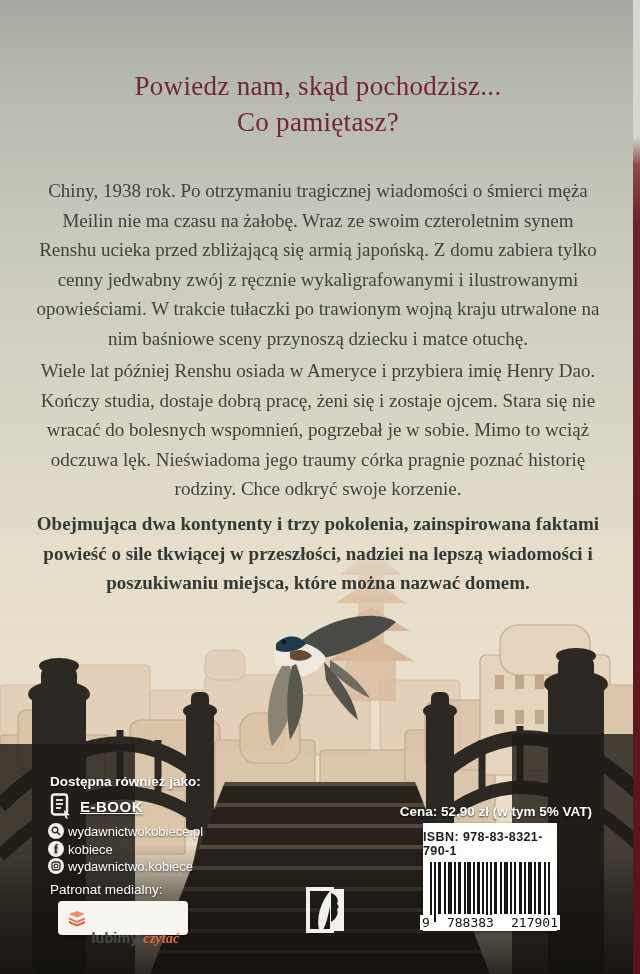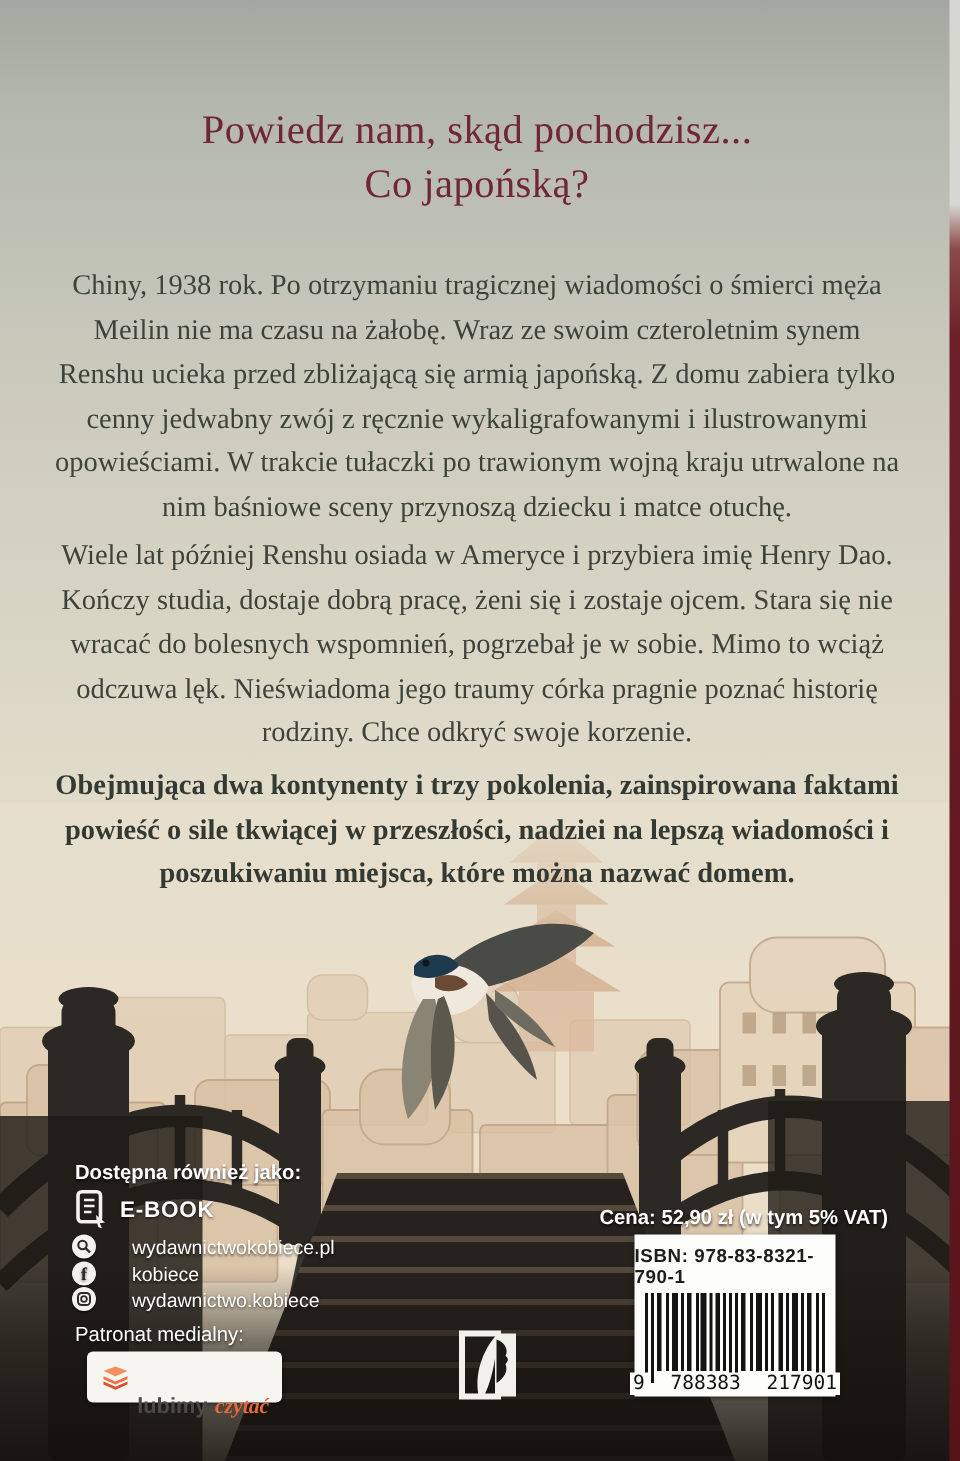--- a/index.html
+++ b/index.html
@@ -23,23 +23,23 @@
   .title{position:absolute;left:30px;right:34px;top:68px;text-align:center;
          color:#702634;font-size:27px;line-height:36px;letter-spacing:.3px;}
   .para{position:absolute;left:36px;right:40px;text-align:center;
         color:#3d423a;font-size:19px;line-height:29.5px;}
   .para.p1{top:157px;} .para.p2{top:337px;}
   .para.p3{top:490px;font-weight:bold;color:#333a33;}
   
   .bl{position:absolute;color:#fff;font-family:"Liberation Sans",sans-serif;
       text-shadow:0 1px 2px rgba(0,0,0,.65);text-align:right;}
   .avail-label{left:50px;top:774px;font-size:13.5px;font-weight:bold;}
-  .ebook-row{left:50px;top:793px;display:flex;align-items:center;gap:8px;}
+  .ebook-row{left:50px;top:793px;display:flex;align-items:center;gap:8px;text-decoration:underline;}
   .ebook-label{font-size:15px;font-weight:bold;letter-spacing:.5px;}
-  .soc-row{left:48px;display:flex;align-items:center;gap:24px;font-size:13px;}
+  .soc-row{left:48px;display:flex;align-items:center;gap:4px;font-size:13px;}
   .soc-row.r1{top:823px;} .soc-row.r2{top:841px;} .soc-row.r3{top:858px;}
   .soc-ic{width:16px;height:16px;border-radius:50%;background:#f4f2ec;display:flex;
           align-items:center;justify-content:center;box-shadow:0 1px 1px rgba(0,0,0,.5);}
   .patron-label{left:50px;top:882px;font-size:13.5px;font-weight:normal;}
   .lc-badge{position:absolute;left:58px;top:901px;width:130px;height:34px;background:#f7f5f0;
             border-radius:4px;display:flex;align-items:center;justify-content:center;gap:5px;
             box-shadow:0 1px 3px rgba(0,0,0,.5);}
   .lc-text{font-family:"Liberation Sans",sans-serif;font-size:14.5px;margin-top:40px;}
   .lc-lubimy{color:#4a4a48;font-weight:bold;}
   .lc-czytac{color:#e8683a;font-style:italic;font-family:"Liberation Serif",serif;font-weight:bold;}
@@ -185,21 +185,21 @@
     <path d="M58,64 C70,92 66,118 52,140 C48,116 48,86 54,66 Z" fill="#5b584e"></path>
 
     <path d="M86,62 C104,80 116,100 120,120 C110,112 96,96 88,80 Z" fill="#55534c"></path>
     <path d="M92,60 C108,70 122,82 132,98 C118,92 102,80 92,70 Z" fill="#6e6b61"></path>
   </svg>
 
   <div class="spine-strip"></div>
 
   <div class="title">
     <div>Powiedz nam, skąd pochodzisz...</div>
-    <div>Co japońską?</div>
+    <div>Co pamiętasz?</div>
   </div>
 
   <p class="para p1">Chiny, 1938 rok. Po otrzymaniu tragicznej wiadomości o śmierci męża Meilin nie ma czasu na żałobę. Wraz ze swoim czteroletnim synem Renshu ucieka przed zbliżającą się armią japońską. Z domu zabiera tylko cenny jedwabny zwój z ręcznie wykaligrafowanymi i ilustrowanymi opowieściami. W trakcie tułaczki po trawionym wojną kraju utrwalone na nim baśniowe sceny przynoszą dziecku i matce otuchę.</p>
   <p class="para p2">Wiele lat później Renshu osiada w Ameryce i przybiera imię Henry Dao. Kończy studia, dostaje dobrą pracę, żeni się i zostaje ojcem. Stara się nie wracać do bolesnych wspomnień, pogrzebał je w sobie. Mimo to wciąż odczuwa lęk. Nieświadoma jego traumy córka pragnie poznać historię rodziny. Chce odkryć swoje korzenie.</p>
   <p class="para p3">Obejmująca dwa kontynenty i trzy pokolenia, zainspirowana faktami powieść o sile tkwiącej w przeszłości, nadziei na lepszą wiadomości i poszukiwaniu miejsca, które można nazwać domem.</p>
 
   <div class="bl avail-label">Dostępna również jako:</div>
 
   <div class="bl ebook-row">
     <svg width="22" height="26" viewBox="0 0 22 26">

